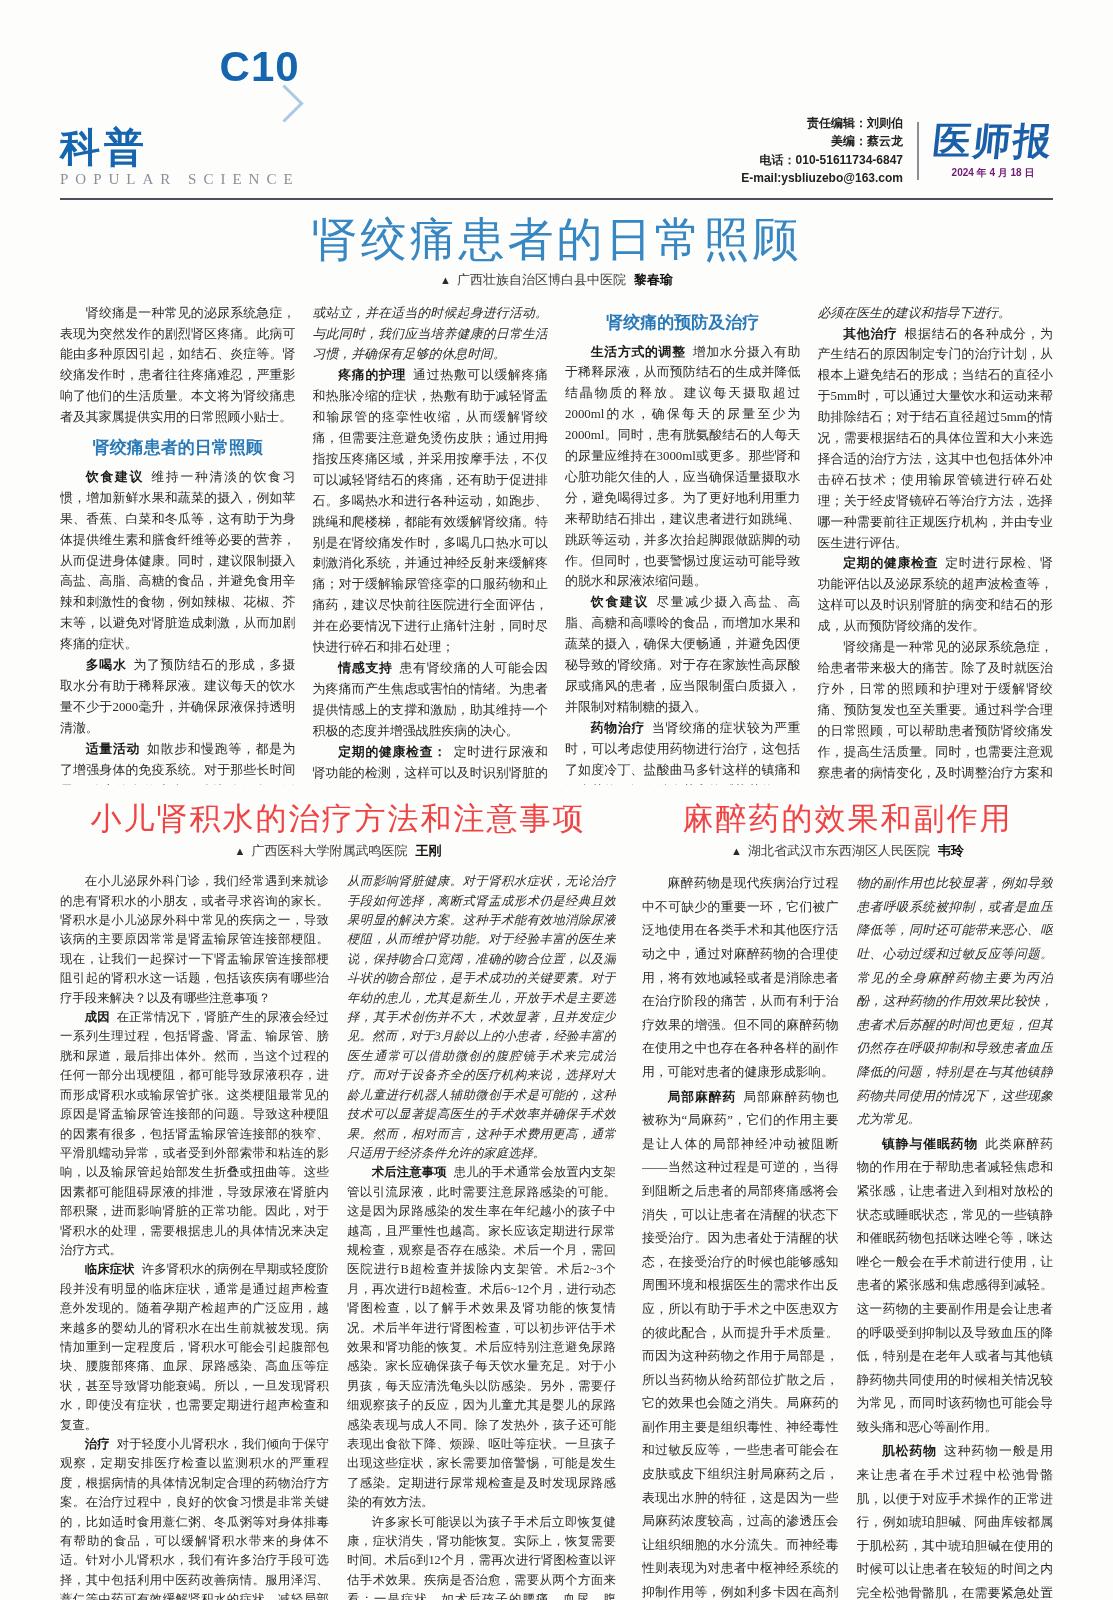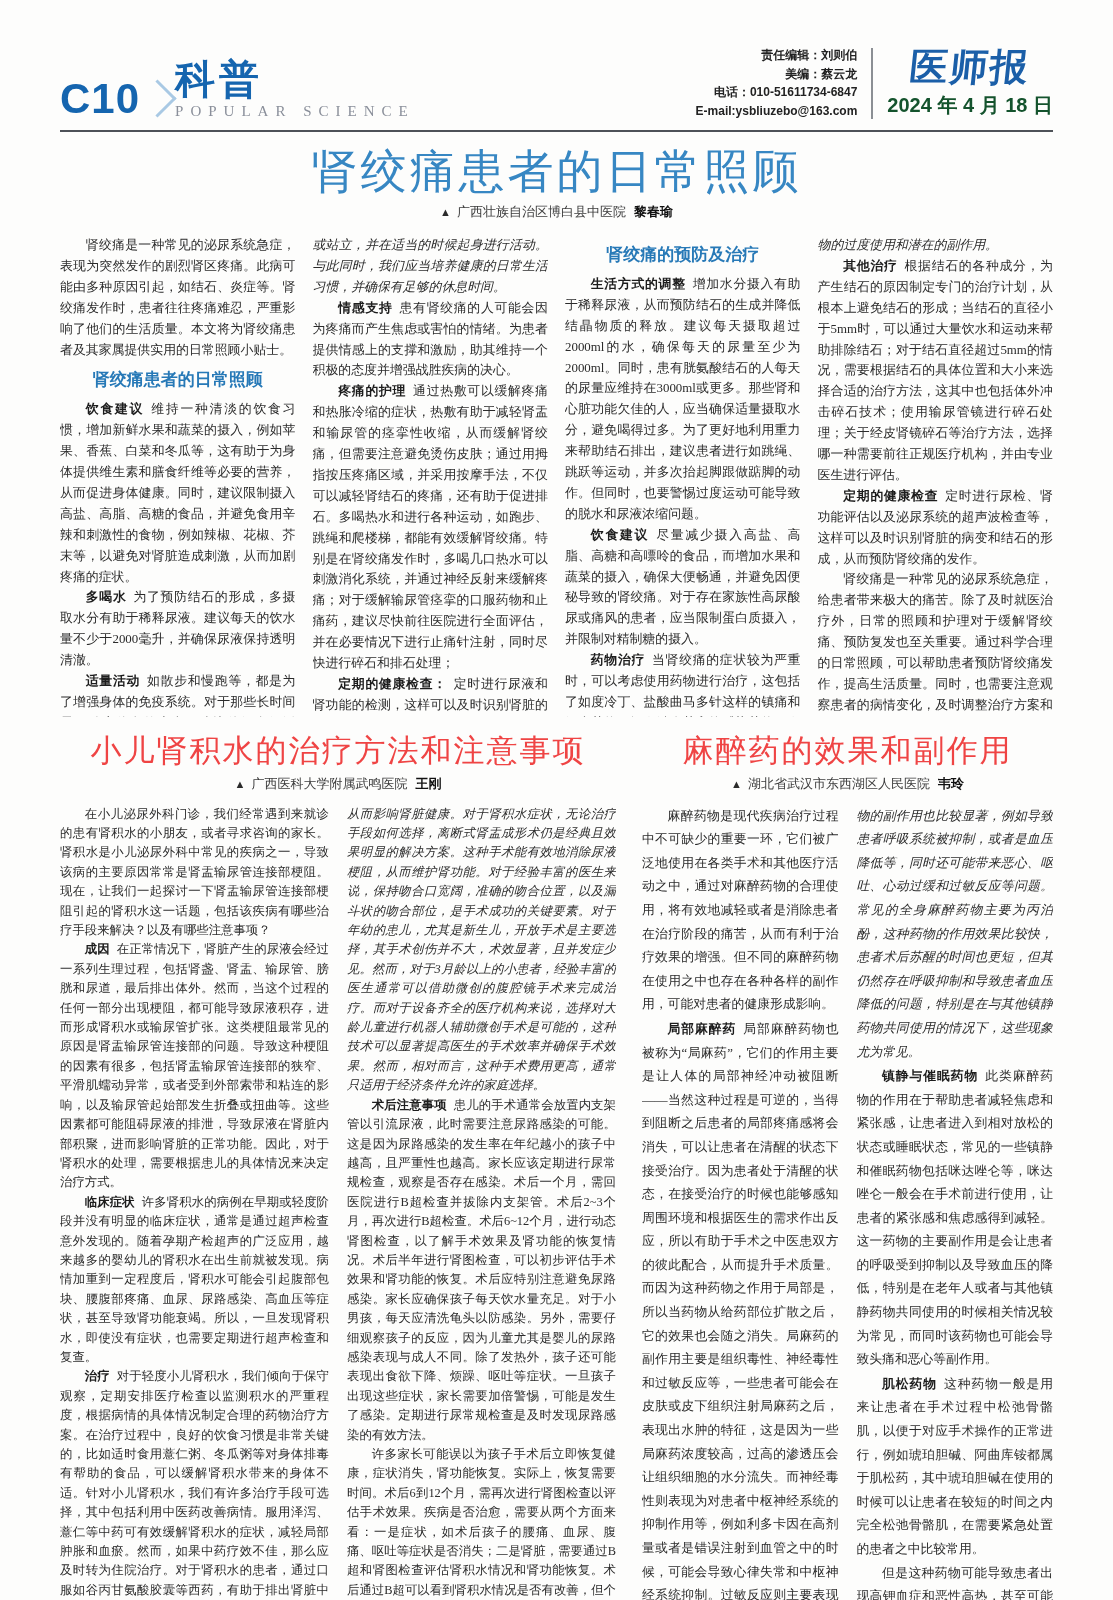--- a/index.html
+++ b/index.html
@@ -1,37 +1,37 @@
 <!DOCTYPE html>
 <html><head>
 <meta charset="utf-8">
 <style>
   html,body{margin:0;padding:0;background:#e9e9e9;}
   body{width:1113px;height:1600px;overflow:hidden;font-family:"Liberation Serif",serif;}
   .page{width:1113px;height:1600px;background:#fdfdfc;box-sizing:border-box;padding:46px 60px 20px 60px;}
   
   .header{display:flex;justify-content:space-between;align-items:flex-end;
           border-bottom:2px solid #4e5258;padding-bottom:10px;}
-  .hdr-left{display:flex;align-items:flex-end;gap:2px;}
+  .hdr-left{display:flex;align-items:flex-end;gap:2px;flex-direction:column;}
   .page-code{font-family:"Liberation Sans",sans-serif;font-weight:bold;font-size:42px;
              color:#1565af;line-height:1;letter-spacing:1px;}
   .chevron{width:24px;height:24px;border-top:3px solid #a9c9e4;border-right:3px solid #a9c9e4;
            transform:rotate(45deg);margin:0 2px 8px 2px;display:inline-block;}
   .section-block{display:flex;flex-direction:column;}
   .section-cn{font-family:"Liberation Sans",sans-serif;font-weight:bold;font-size:40px;
               color:#1565af;line-height:1;letter-spacing:4px;}
   .section-en{font-family:"Liberation Serif",serif;font-size:15px;color:#8a8f9a;
               letter-spacing:7px;margin-top:4px;}
   .hdr-right{display:flex;align-items:center;gap:14px;}
   .contact{font-family:"Liberation Sans",sans-serif;text-align:right;font-size:12px;
            font-weight:bold;color:#222;line-height:1.55;}
   .masthead-box{border-left:2px solid #8b8f94;padding-left:14px;text-align:center;}
   .masthead{font-family:"Liberation Serif",serif;font-weight:bold;font-size:38px;color:#1b5fa8;
             transform:skewX(-6deg);letter-spacing:2px;line-height:1;}
-  .pubdate{font-family:"Liberation Sans",sans-serif;font-weight:bold;font-size:20px;color:#14532d;margin-top:6px;}
+  .pubdate{font-family:"Liberation Sans",sans-serif;font-weight:bold;font-size:10px;color:#701a75;margin-top:6px;}
   
   .a-title{font-family:"Liberation Sans",sans-serif;text-align:center;font-weight:300;}
   .byline{text-align:center;font-size:13px;color:#3c3c3c;margin:6px 0 0 0;
           font-family:"Liberation Sans",sans-serif;}
   .byline .tri{font-size:11px;color:#2b2b2b;margin-right:6px;}
   .byline .author{font-weight:bold;margin-left:8px;color:#111;}
   .cols{display:flex;}
   .col{overflow:hidden;text-align:justify;color:#2b2b2b;}
   .para{margin:0;text-indent:2em;}
   .para.cont{text-indent:0;font-style:italic;}
@@ -89,32 +89,32 @@
     <div class="cols">
       <div class="col">
           <p class="para">肾绞痛是一种常见的泌尿系统急症，表现为突然发作的剧烈肾区疼痛。此病可能由多种原因引起，如结石、炎症等。肾绞痛发作时，患者往往疼痛难忍，严重影响了他们的生活质量。本文将为肾绞痛患者及其家属提供实用的日常照顾小贴士。</p>
           <div class="subhead">肾绞痛患者的日常照顾</div>
           <p class="para"><span class="lead">饮食建议</span>维持一种清淡的饮食习惯，增加新鲜水果和蔬菜的摄入，例如苹果、香蕉、白菜和冬瓜等，这有助于为身体提供维生素和膳食纤维等必要的营养，从而促进身体健康。同时，建议限制摄入高盐、高脂、高糖的食品，并避免食用辛辣和刺激性的食物，例如辣椒、花椒、芥末等，以避免对肾脏造成刺激，从而加剧疼痛的症状。</p>
           <p class="para"><span class="lead">多喝水</span>为了预防结石的形成，多摄取水分有助于稀释尿液。建议每天的饮水量不少于2000毫升，并确保尿液保持透明清澈。</p>
           <p class="para"><span class="lead">适量活动</span>如散步和慢跑等，都是为了增强身体的免疫系统。对于那些长时间需要卧床休息的患者，建议他们多做活动、经常翻身，以降低骨质脱钙的风险并促进尿液的畅通。</p>
         </div>
       <div class="col">
           <p class="para cont">或站立，并在适当的时候起身进行活动。与此同时，我们应当培养健康的日常生活习惯，并确保有足够的休息时间。</p>
+          <p class="para"><span class="lead">疼痛的护理</span>通过热敷可以缓解疼痛和热胀冷缩的症状，热敷有助于减轻肾盂和输尿管的痉挛性收缩，从而缓解肾绞痛，但需要注意避免烫伤皮肤；通过用拇指按压疼痛区域，并采用按摩手法，不仅可以减轻肾结石的疼痛，还有助于促进排石。多喝热水和进行各种运动，如跑步、跳绳和爬楼梯，都能有效缓解肾绞痛。特别是在肾绞痛发作时，多喝几口热水可以刺激消化系统，并通过神经反射来缓解疼痛；对于缓解输尿管痉挛的口服药物和止痛药，建议尽快前往医院进行全面评估，并在必要情况下进行止痛针注射，同时尽快进行碎石和排石处理；</p>
           <p class="para"><span class="lead">情感支持</span>患有肾绞痛的人可能会因为疼痛而产生焦虑或害怕的情绪。为患者提供情感上的支撑和激励，助其维持一个积极的态度并增强战胜疾病的决心。</p>
-          <p class="para"><span class="lead">疼痛的护理</span>通过热敷可以缓解疼痛和热胀冷缩的症状，热敷有助于减轻肾盂和输尿管的痉挛性收缩，从而缓解肾绞痛，但需要注意避免烫伤皮肤；通过用拇指按压疼痛区域，并采用按摩手法，不仅可以减轻肾结石的疼痛，还有助于促进排石。多喝热水和进行各种运动，如跑步、跳绳和爬楼梯，都能有效缓解肾绞痛。特别是在肾绞痛发作时，多喝几口热水可以刺激消化系统，并通过神经反射来缓解疼痛；对于缓解输尿管痉挛的口服药物和止痛药，建议尽快前往医院进行全面评估，并在必要情况下进行止痛针注射，同时尽快进行碎石和排石处理；</p>
           <p class="para"><span class="lead">定期的健康检查：</span>定时进行尿液和肾功能的检测，这样可以及时识别肾脏的病变，并预防肾绞痛的发作。如果感到身体不适，应立即寻求医疗帮助并定期进行随访检查。</p>
         </div>
       <div class="col">
           <div class="subhead">肾绞痛的预防及治疗</div>
           <p class="para"><span class="lead">生活方式的调整</span>增加水分摄入有助于稀释尿液，从而预防结石的生成并降低结晶物质的释放。建议每天摄取超过2000ml的水，确保每天的尿量至少为2000ml。同时，患有胱氨酸结石的人每天的尿量应维持在3000ml或更多。那些肾和心脏功能欠佳的人，应当确保适量摄取水分，避免喝得过多。为了更好地利用重力来帮助结石排出，建议患者进行如跳绳、跳跃等运动，并多次抬起脚跟做踮脚的动作。但同时，也要警惕过度运动可能导致的脱水和尿液浓缩问题。</p>
           <p class="para"><span class="lead">饮食建议</span>尽量减少摄入高盐、高脂、高糖和高嘌呤的食品，而增加水果和蔬菜的摄入，确保大便畅通，并避免因便秘导致的肾绞痛。对于存在家族性高尿酸尿或痛风的患者，应当限制蛋白质摄入，并限制对精制糖的摄入。</p>
           <p class="para"><span class="lead">药物治疗</span>当肾绞痛的症状较为严重时，可以考虑使用药物进行治疗，这包括了如度冷丁、盐酸曲马多针这样的镇痛和解痉药物，还有消炎药和抗感染药物。在使用药物时，必须在医生的建议和指导下进行，以防止药</p>
         </div>
       <div class="col">
-          <p class="para cont">物的过度使用和潜在的副作用。</p>
+          <p class="para cont">必须在医生的建议和指导下进行。</p>
           <p class="para"><span class="lead">其他治疗</span>根据结石的各种成分，为产生结石的原因制定专门的治疗计划，从根本上避免结石的形成；当结石的直径小于5mm时，可以通过大量饮水和运动来帮助排除结石；对于结石直径超过5mm的情况，需要根据结石的具体位置和大小来选择合适的治疗方法，这其中也包括体外冲击碎石技术；使用输尿管镜进行碎石处理；关于经皮肾镜碎石等治疗方法，选择哪一种需要前往正规医疗机构，并由专业医生进行评估。</p>
           <p class="para"><span class="lead">定期的健康检查</span>定时进行尿检、肾功能评估以及泌尿系统的超声波检查等，这样可以及时识别肾脏的病变和结石的形成，从而预防肾绞痛的发作。</p>
           <p class="para">肾绞痛是一种常见的泌尿系统急症，给患者带来极大的痛苦。除了及时就医治疗外，日常的照顾和护理对于缓解肾绞痛、预防复发也至关重要。通过科学合理的日常照顾，可以帮助患者预防肾绞痛发作，提高生活质量。同时，也需要注意观察患者的病情变化，及时调整治疗方案和护理措施。希望这些小贴士能够帮助肾绞痛患者更好地管理自己的健康，战胜疾病。</p>
         </div>
     </div>
   </div>
 
   <div class="bottom">
 
     <div class="article2">

